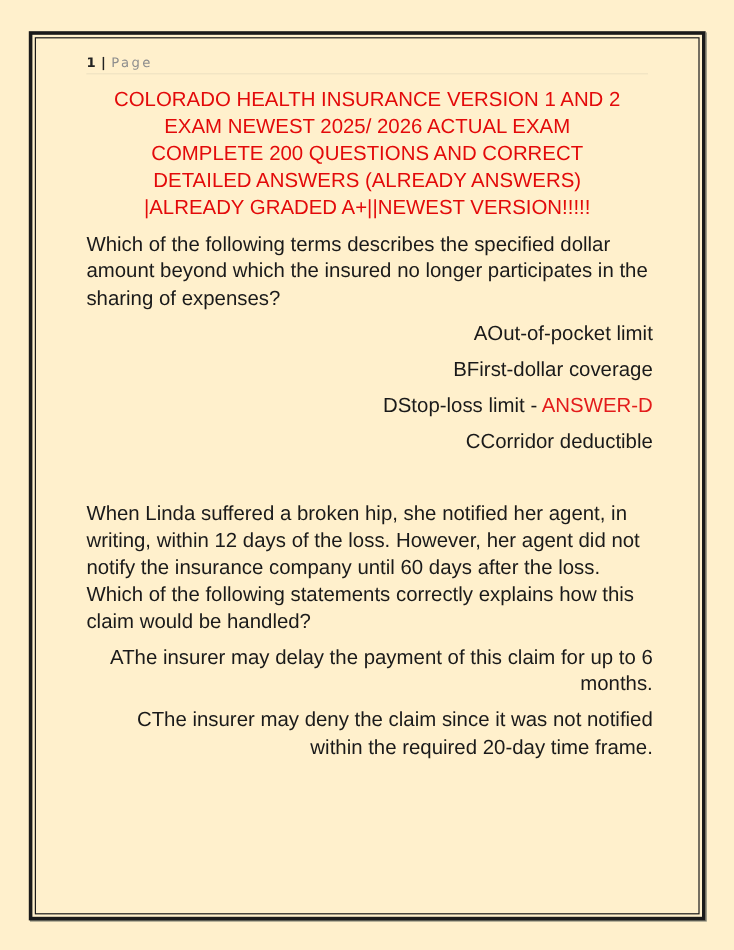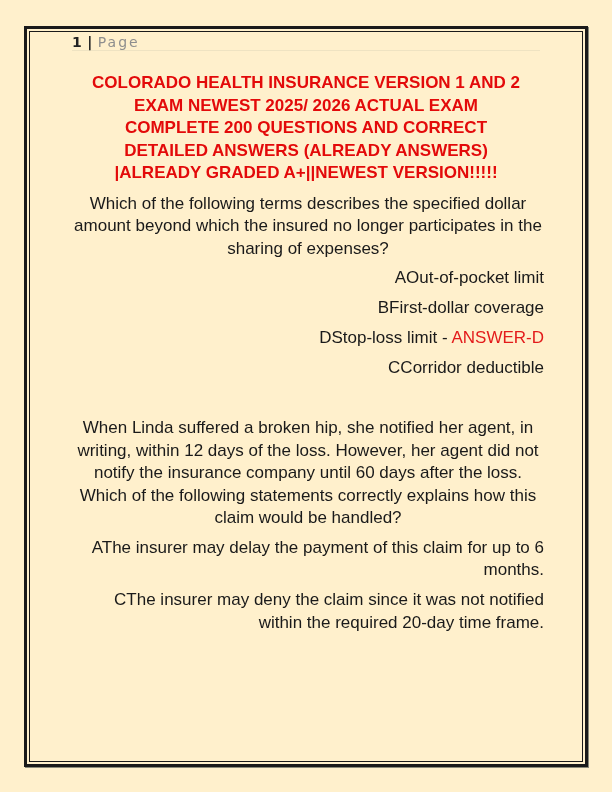--- a/index.html
+++ b/index.html
@@ -28,26 +28,26 @@
       position: absolute;
       left: 2px;
       top: 2px;
       right: 2px;
       bottom: 2px;
       border: 1px solid #1a1a1a;
     }
     .page-header {
       position: absolute;
       left: 72px;
-      top: 36px;
+      top: 47px;
       width: 468px;
       height: 14px;
       border-bottom: 1px solid #efe3c2;
       font-family: "DejaVu Sans", sans-serif;
-      font-size: 14px;
+      font-size: 11px;
       line-height: 12px;
     }
     .page-num {
       font-weight: bold;
       color: #222;
     }
     .page-sep {
       font-weight: bold;
       color: #222;
       margin: 0 1px;
@@ -57,33 +57,32 @@
       letter-spacing: 2px;
     }
     .content {
       position: absolute;
       left: 72px;
       top: 72px;
       width: 472px;
     }
     .title {
       color: #e30a0a;
-      font-weight: bold;
+      font-weight: normal;
       font-size: 17px;
       line-height: 22.5px;
       text-align: center;
       margin: 0 0 8px 0;
       width: 468px;
     }
     .question {
       font-size: 17px;
       line-height: 22.5px;
       color: #1a1a1a;
       margin: 0 0 7px 0;
-      text-align: center;
     }
     .option {
       font-size: 17px;
       line-height: 22.5px;
       color: #1a1a1a;
       margin: 0 0 7.5px 0;
       text-align: right;
     }
     .answer {
       color: #e31b1b;

